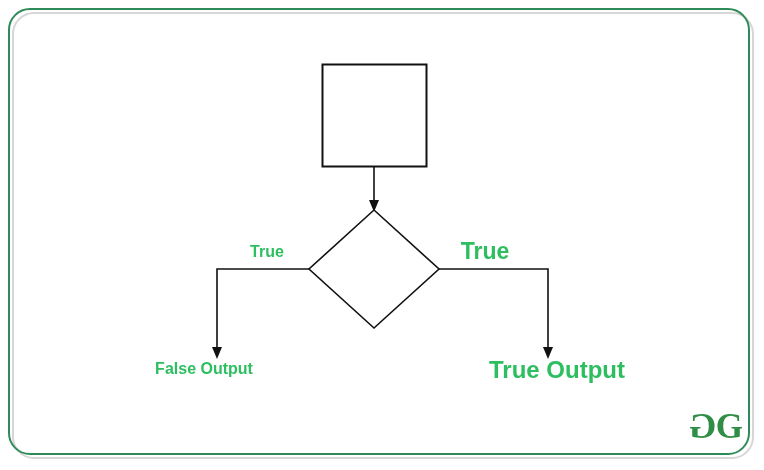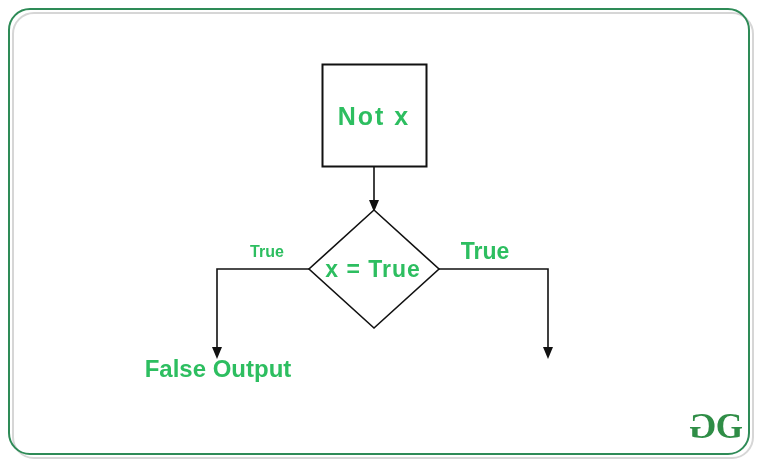--- a/index.html
+++ b/index.html
@@ -38,21 +38,21 @@
     transform:translate(-50%,-50%);
     color:var(--accent-green);
     font-weight:bold;
     white-space:nowrap;
     line-height:1;
   }
   .label-process{left:374px;top:116px;font-size:25px;letter-spacing:2px;}
   .label-decision{left:373px;top:269px;font-size:23px;letter-spacing:1px;}
   .label-true-branch{left:267px;top:252px;font-size:16px;}
   .label-false-branch{left:485px;top:251px;font-size:23px;}
-  .label-false-output{left:218px;top:369px;font-size:24px;}
+  .label-false-output{left:204px;top:369px;font-size:16px;}
   .label-true-output{left:557px;top:370px;font-size:24px;}
   .logo{
     position:absolute;right:23px;bottom:26px;
     font-family:"Liberation Serif", serif;
     font-weight:bold;
     font-size:35px;line-height:1;
     color:var(--logo-green);
     letter-spacing:-2px;
   }
   .logo .g-mirrored{display:inline-block;transform:scaleX(-1);}
@@ -75,28 +75,27 @@
 
     <polygon class="flow-shape" points="374,210 439,269 374,328 309,269" stroke-width="1.6"></polygon>
 
     <path class="flow-line" d="M309 269 L217 269 L217 349"></path>
     <polygon class="flow-arrowhead" points="217,359 212,347 222,347"></polygon>
 
     <path class="flow-line" d="M439 269 L548 269 L548 349"></path>
     <polygon class="flow-arrowhead" points="548,359 543,347 553,347"></polygon>
   </svg>
 
-  <div class="label label-process">Not x</div>
 
-  <div class="label label-decision">x = True</div>
 
   <div class="label label-true-branch">True</div>
 
   <div class="label label-false-branch">True</div>
 
   <div class="label label-false-output">False Output</div>
 
+  <div class="label label-true-output">True Output</div>
 
   <div class="logo">
     <span class="g-mirrored">G</span><span class="g-normal">G</span>
   </div>
 
 </div>
 
 </body></html>

